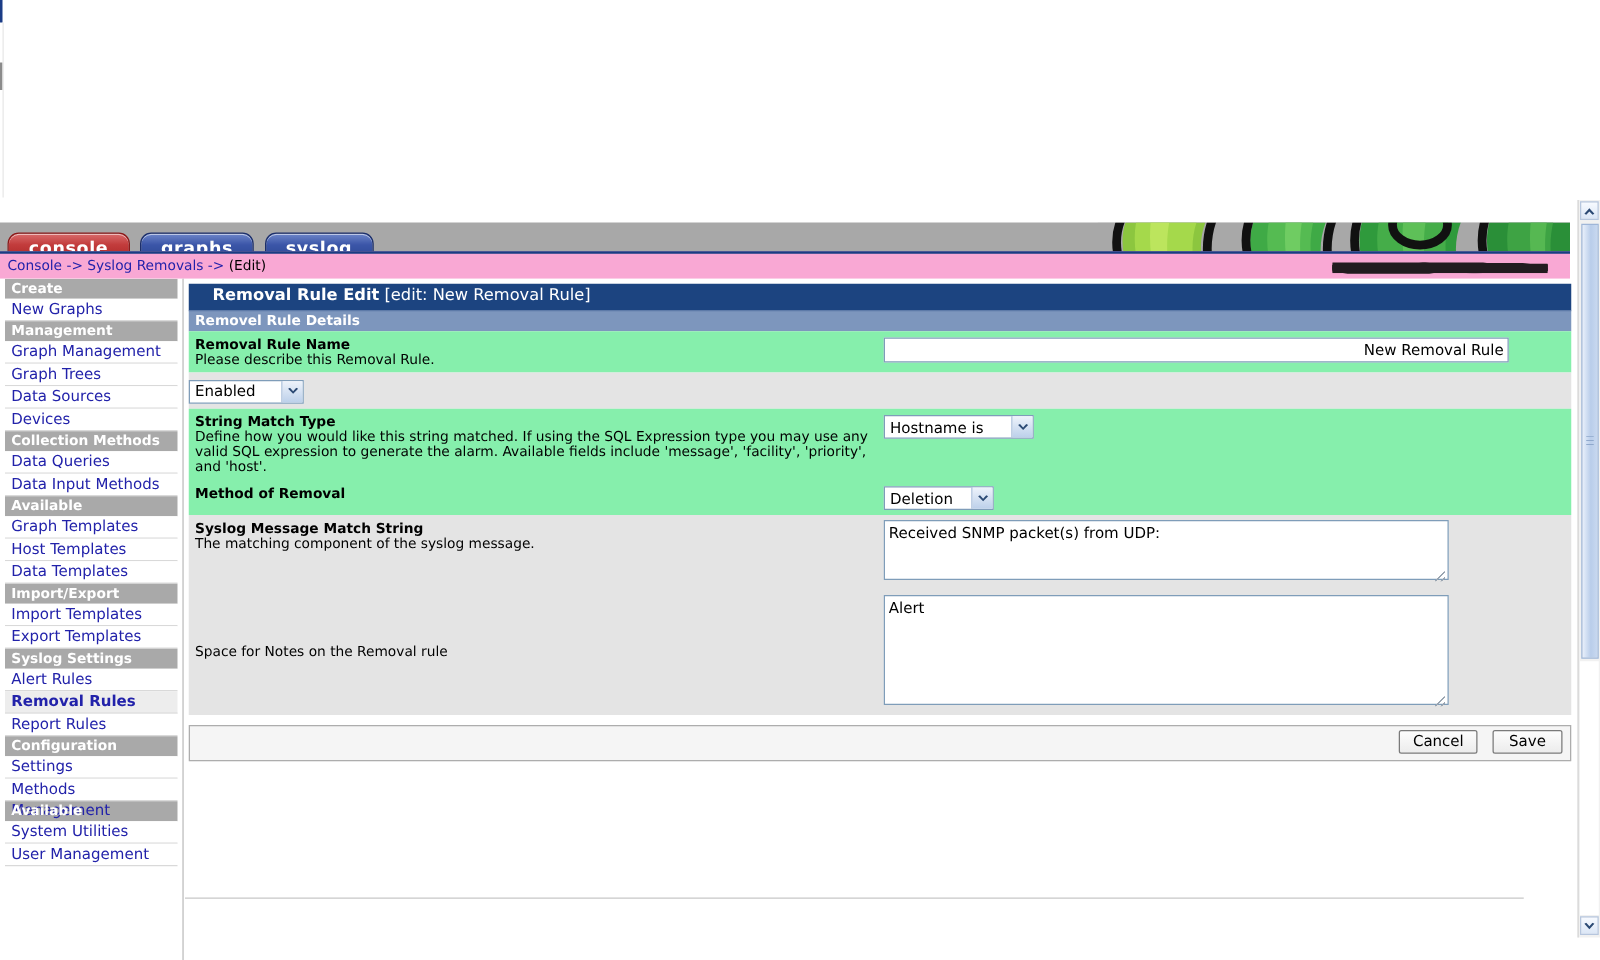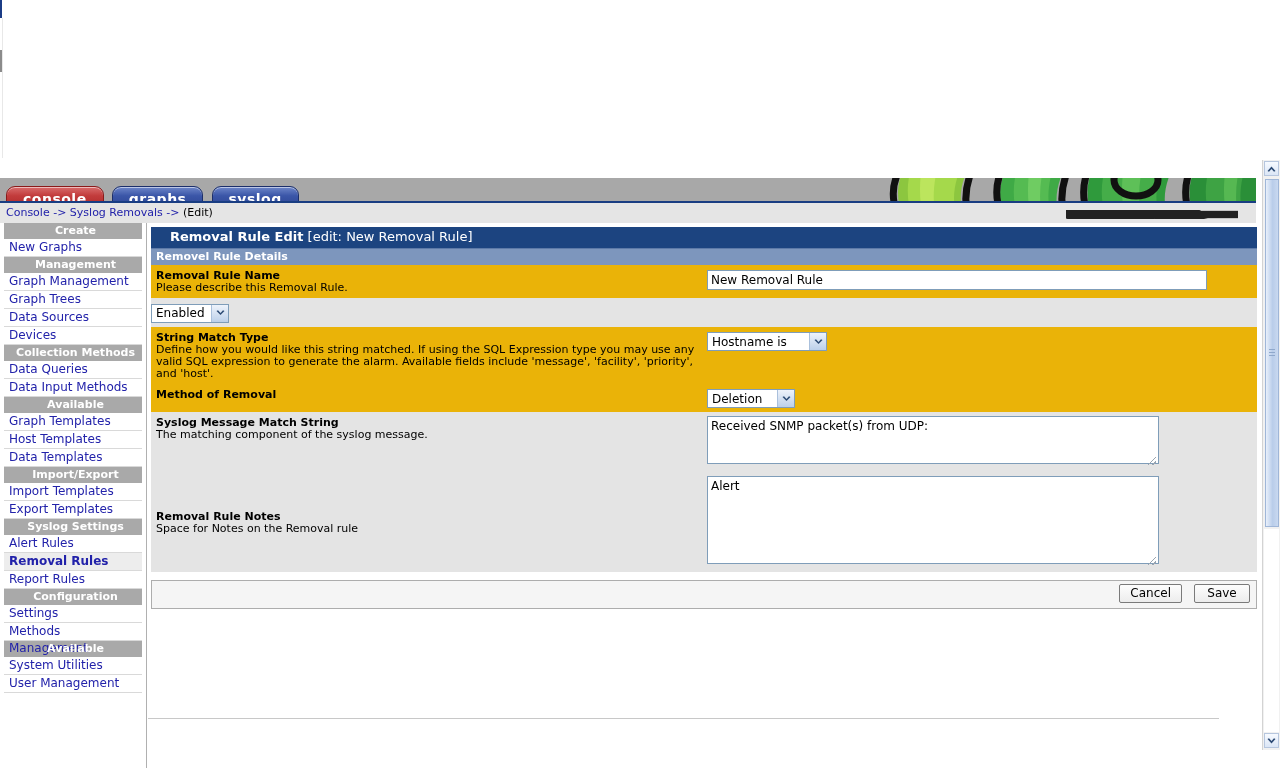--- a/index.html
+++ b/index.html
@@ -64,21 +64,21 @@
   }
   .tab-graphs, .tab-syslog {
     background: linear-gradient(to bottom, #6e86c9 0%, #3b56a8 35%, #27408b 100%);
     border: 1px solid #1c2f6b;
   }
 
   
   .breadcrumb-bar {
     position: absolute; left: 0; top: 41px;
     width: 1256px; height: 22px;
-    background: #e5e5e5;
+    background: #f9a8d4;
     border-top: 2px solid #193d82;
     box-sizing: border-box;
   }
   .breadcrumb {
     position: absolute; left: 6px; top: 3px;
     font-size: 11px; color: #000000;
   }
   .breadcrumb a { color: #2222aa; text-decoration: none; }
   .breadcrumb .sep { color: #2222aa; }
   .breadcrumb .cur { color: #000000; }
@@ -114,21 +114,20 @@
   .nav-head {
     margin: 0 4px;
     height: 16px;
     line-height: 16px;
     background: #a9a9a9;
     color: #ffffff;
     font-weight: bold;
     font-size: 11px;
     padding-left: 5px;
     box-sizing: border-box;
-    text-align: center;
   }
   .nav-item {
     margin: 0 4px;
     height: 18px;
     line-height: 17px;
     font-size: 12px;
     color: #2222aa;
     padding-left: 5px;
     border-bottom: 1px solid #d9d9d9;
     box-sizing: border-box;
@@ -165,21 +164,21 @@
     background: #7d96bd;
     color: #ffffff;
     font-size: 11px;
     font-weight: bold;
     padding-left: 5px;
     box-sizing: border-box;
     border-top: 1px solid #5d7aa8;
   }
 
   .frow { display: flex; width: 100%; box-sizing: border-box; }
-  .frow.odd  { background: #eab308; }
+  .frow.odd  { background: #86efac; }
   .frow.even { background: #e4e4e4; }
 
   .fcell-label {
     width: 556px;
     box-sizing: border-box;
     padding: 4px 6px 4px 5px;
     font-size: 11px;
     color: #000000;
   }
   .fcell-label .lbl { font-weight: bold; display: block; line-height: 13px; }
@@ -194,20 +193,21 @@
   input.txt {
     width: 500px;
     height: 20px;
     font-size: 12px;
     font-family: "DejaVu Sans", "Liberation Sans", sans-serif;
     padding: 1px 3px;
     border: 1px solid #7f9db9;
     background: #ffffff;
     box-sizing: border-box;
     color: #000;
+    text-align: right;
   }
 
   .sel {
     display: inline-flex;
     align-items: center;
     height: 19px;
     border: 1px solid #7f9db9;
     background: #ffffff;
     font-size: 12px;
     box-sizing: border-box;
@@ -215,21 +215,21 @@
   }
   .sel .sel-val { padding: 0 6px 0 4px; white-space: nowrap; }
   .sel .sel-btn {
     width: 16px; height: 17px;
     margin-left: auto;
     background: linear-gradient(to bottom, #eef3fb, #bcd0ea);
     border-left: 1px solid #aac0dc;
     display: flex; align-items: center; justify-content: center;
   }
   .sel .sel-btn svg { display: block; }
-  .sel-enabled { width: 78px; }
+  .sel-enabled { width: 92px; }
   .sel-match   { width: 120px; }
   .sel-method  { width: 88px; }
 
   .ta-wrap { position: relative; display: inline-block; }
   textarea.ta {
     font-size: 12px;
     font-family: "DejaVu Sans", "Liberation Sans", sans-serif;
     border: 1px solid #7f9db9;
     background: #ffffff;
     box-sizing: border-box;
@@ -496,21 +496,20 @@
             <div class="fcell-field">
               <span class="ta-wrap">
                 <textarea class="ta ta-msg" style="">Received SNMP packet(s) from UDP:</textarea>
                 <span class="grip"></span>
               </span>
             </div>
           </div>
 
           <div class="frow even">
             <div class="fcell-label" style="display:flex;flex-direction:column;justify-content:center;">
-              <span class="lbl">Removal Rule Notes</span>
               <span class="dsc">Space for Notes on the Removal rule</span>
             </div>
             <div class="fcell-field">
               <span class="ta-wrap">
                 <textarea class="ta ta-note" style="">Alert</textarea>
                 <span class="grip"></span>
               </span>
             </div>
           </div>
 

